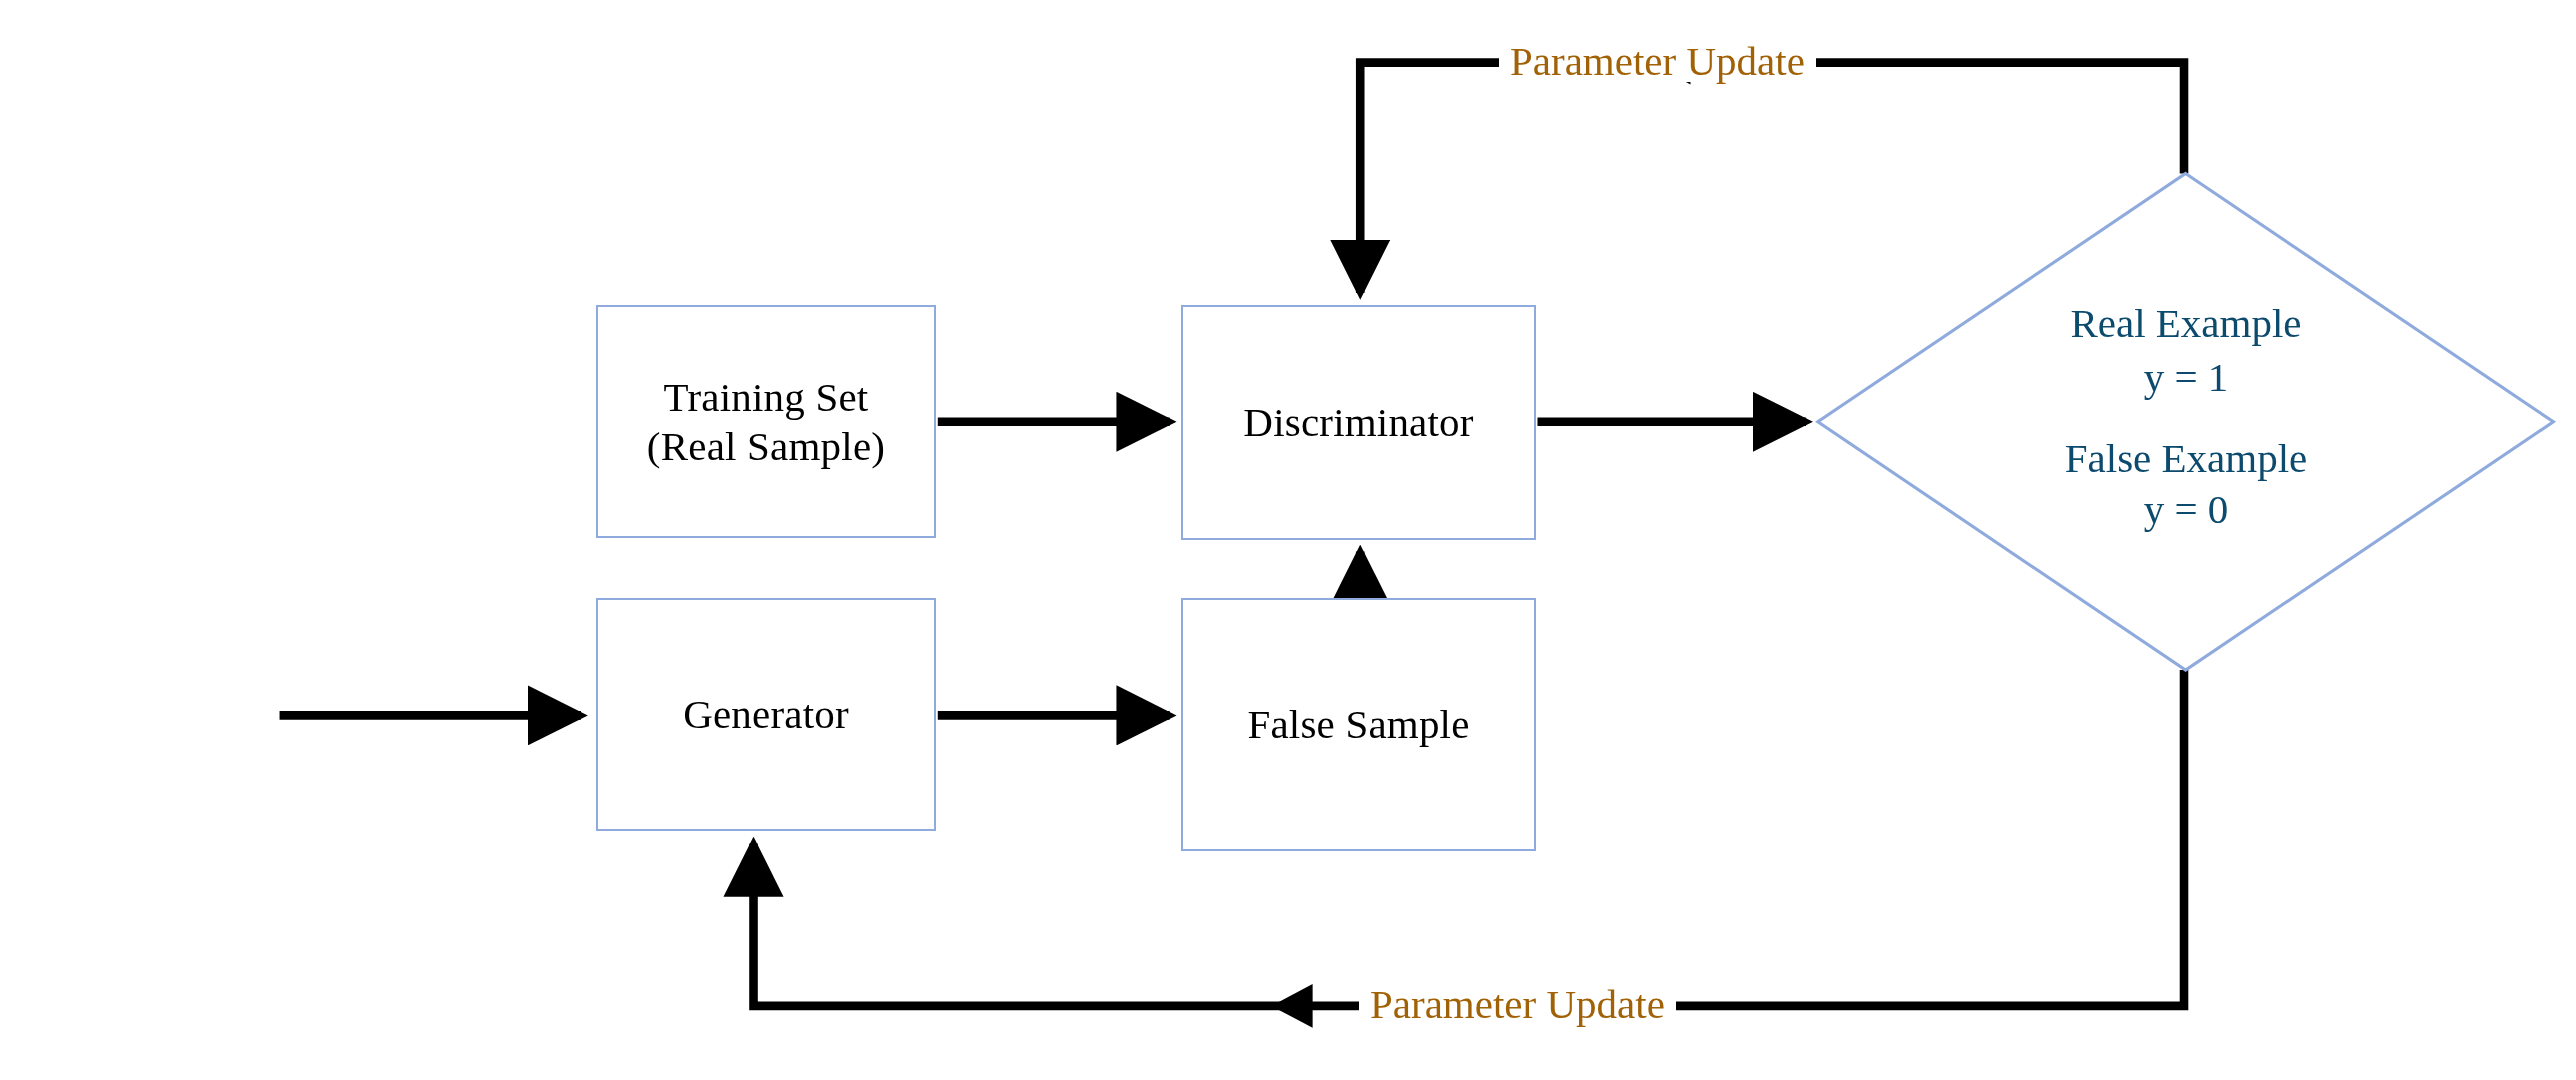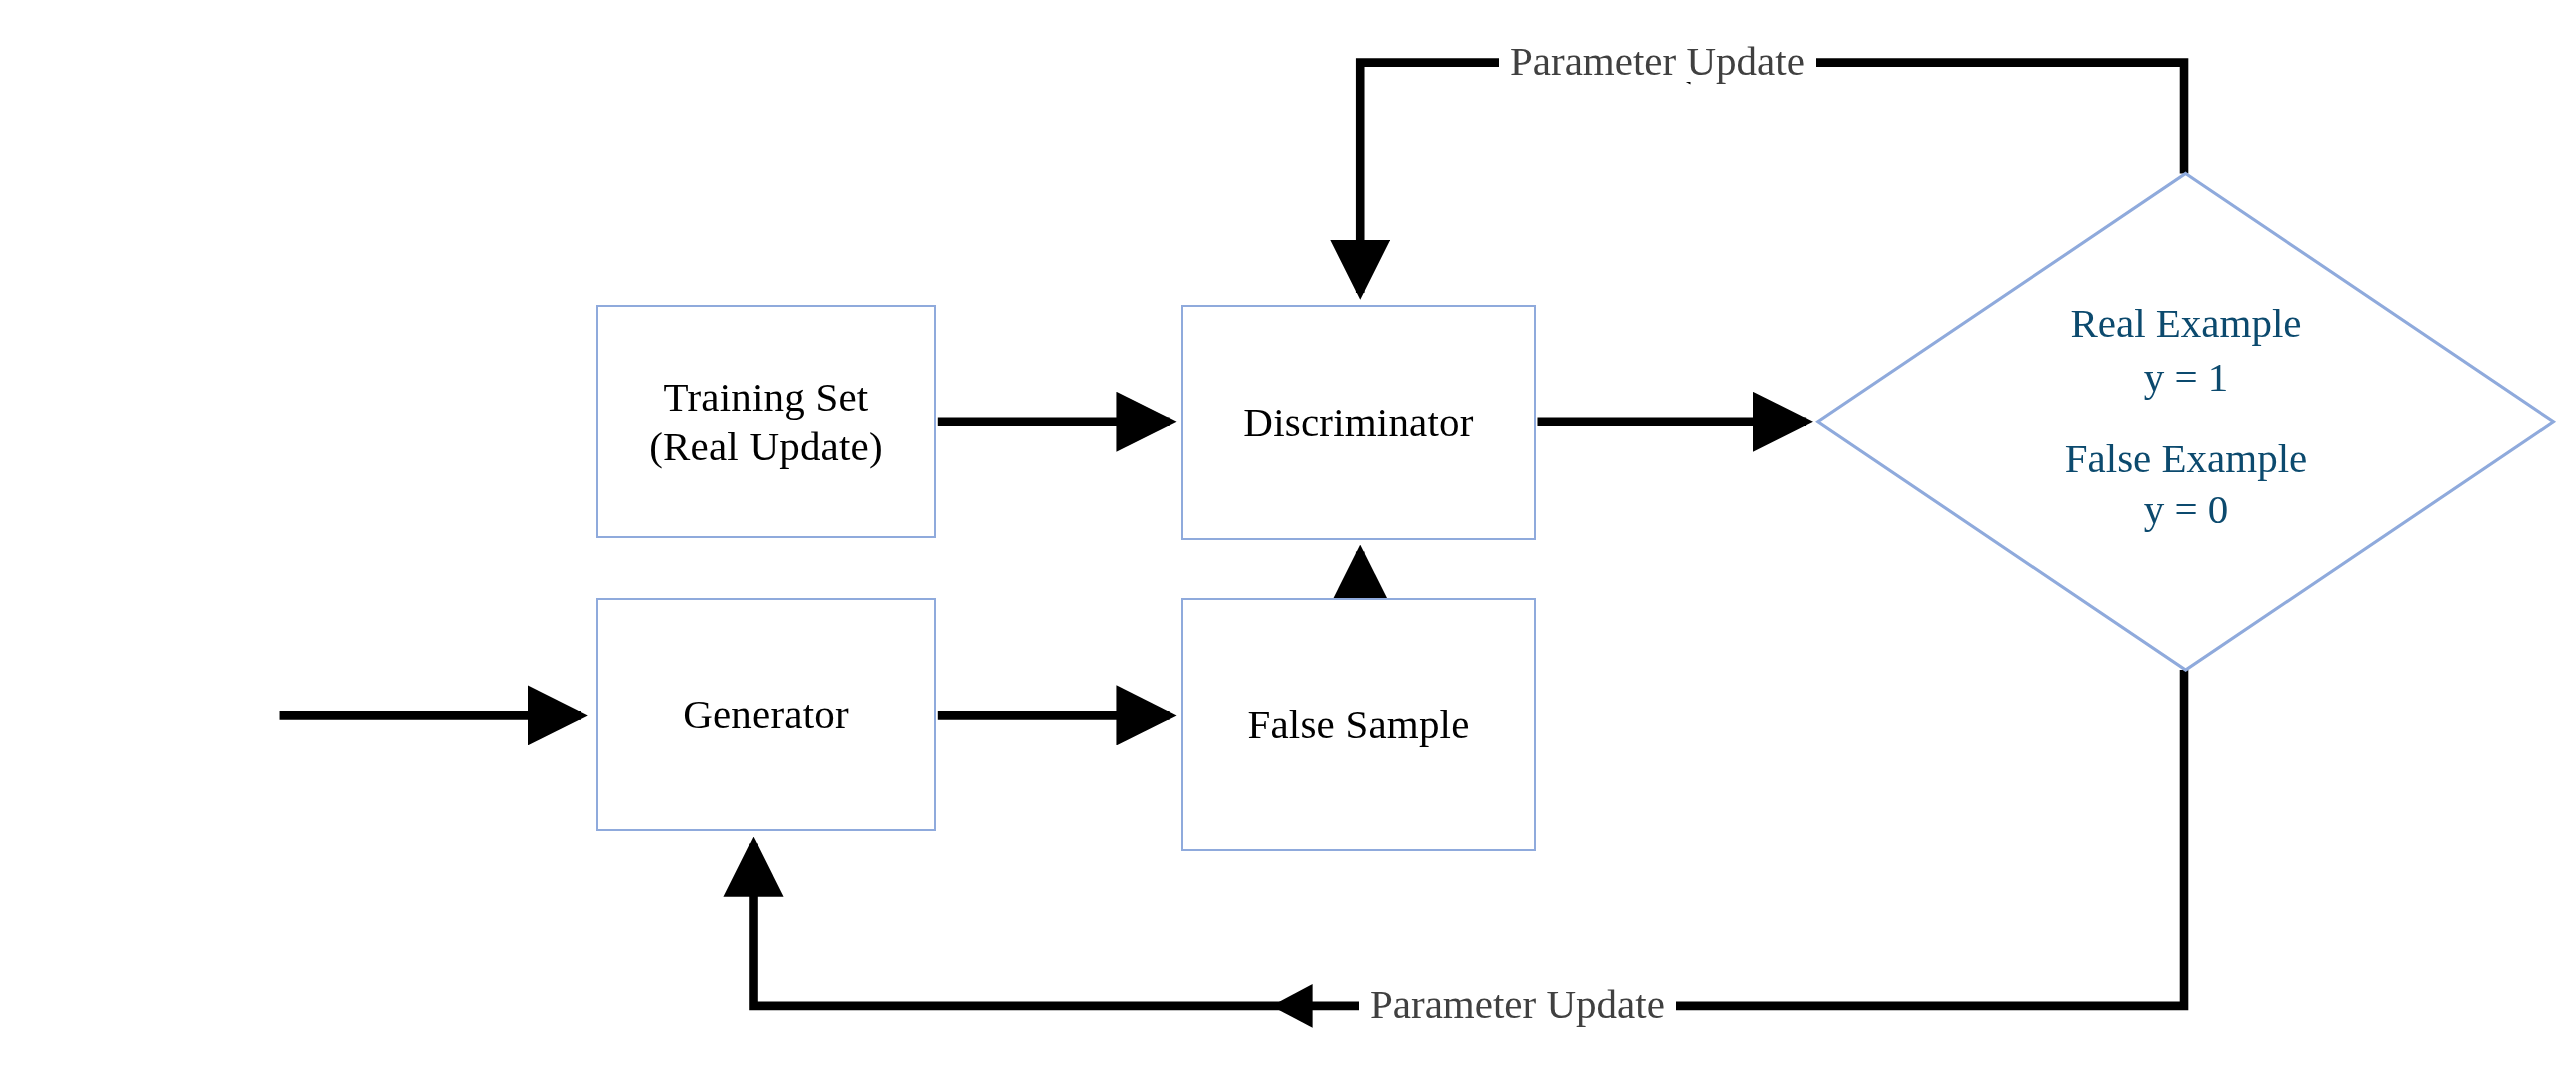--- a/index.html
+++ b/index.html
@@ -54,21 +54,21 @@
     text-align: center;
     font-size: 41px;
     line-height: 1.18;
     color: #0c4a6e;
     white-space: pre-line;
   }
   .edge-label {
     position: absolute;
     font-size: 41px;
     line-height: 1;
-    color: #404040;
+    color: #a16207;
     background: #ffffff;
     padding: 0 11px;
     white-space: nowrap;
   }
 </style>
 </head>
 <body>
 
 <div id="canvas">
 
@@ -115,21 +115,21 @@
     </g>
 
     <g>
       <polygon points="2799,222 3270,540 2799,858 2328,540" fill="#ffffff" stroke="#8FAADC" stroke-width="4"></polygon>
     </g>
   </svg>
 
 
   <div class="node" style="left:596px; top:305px; width:340px; height:233px;">
     <div class="node-label">Training Set
-(Real Update)</div>
+(Real Sample)</div>
   </div>
 
   <div class="node" style="left:596px; top:598px; width:340px; height:233px;">
     <div class="node-label">Generator</div>
   </div>
 
   <div class="node" style="left:1181px; top:305px; width:355px; height:235px;">
     <div class="node-label">Discriminator</div>
   </div>
 

